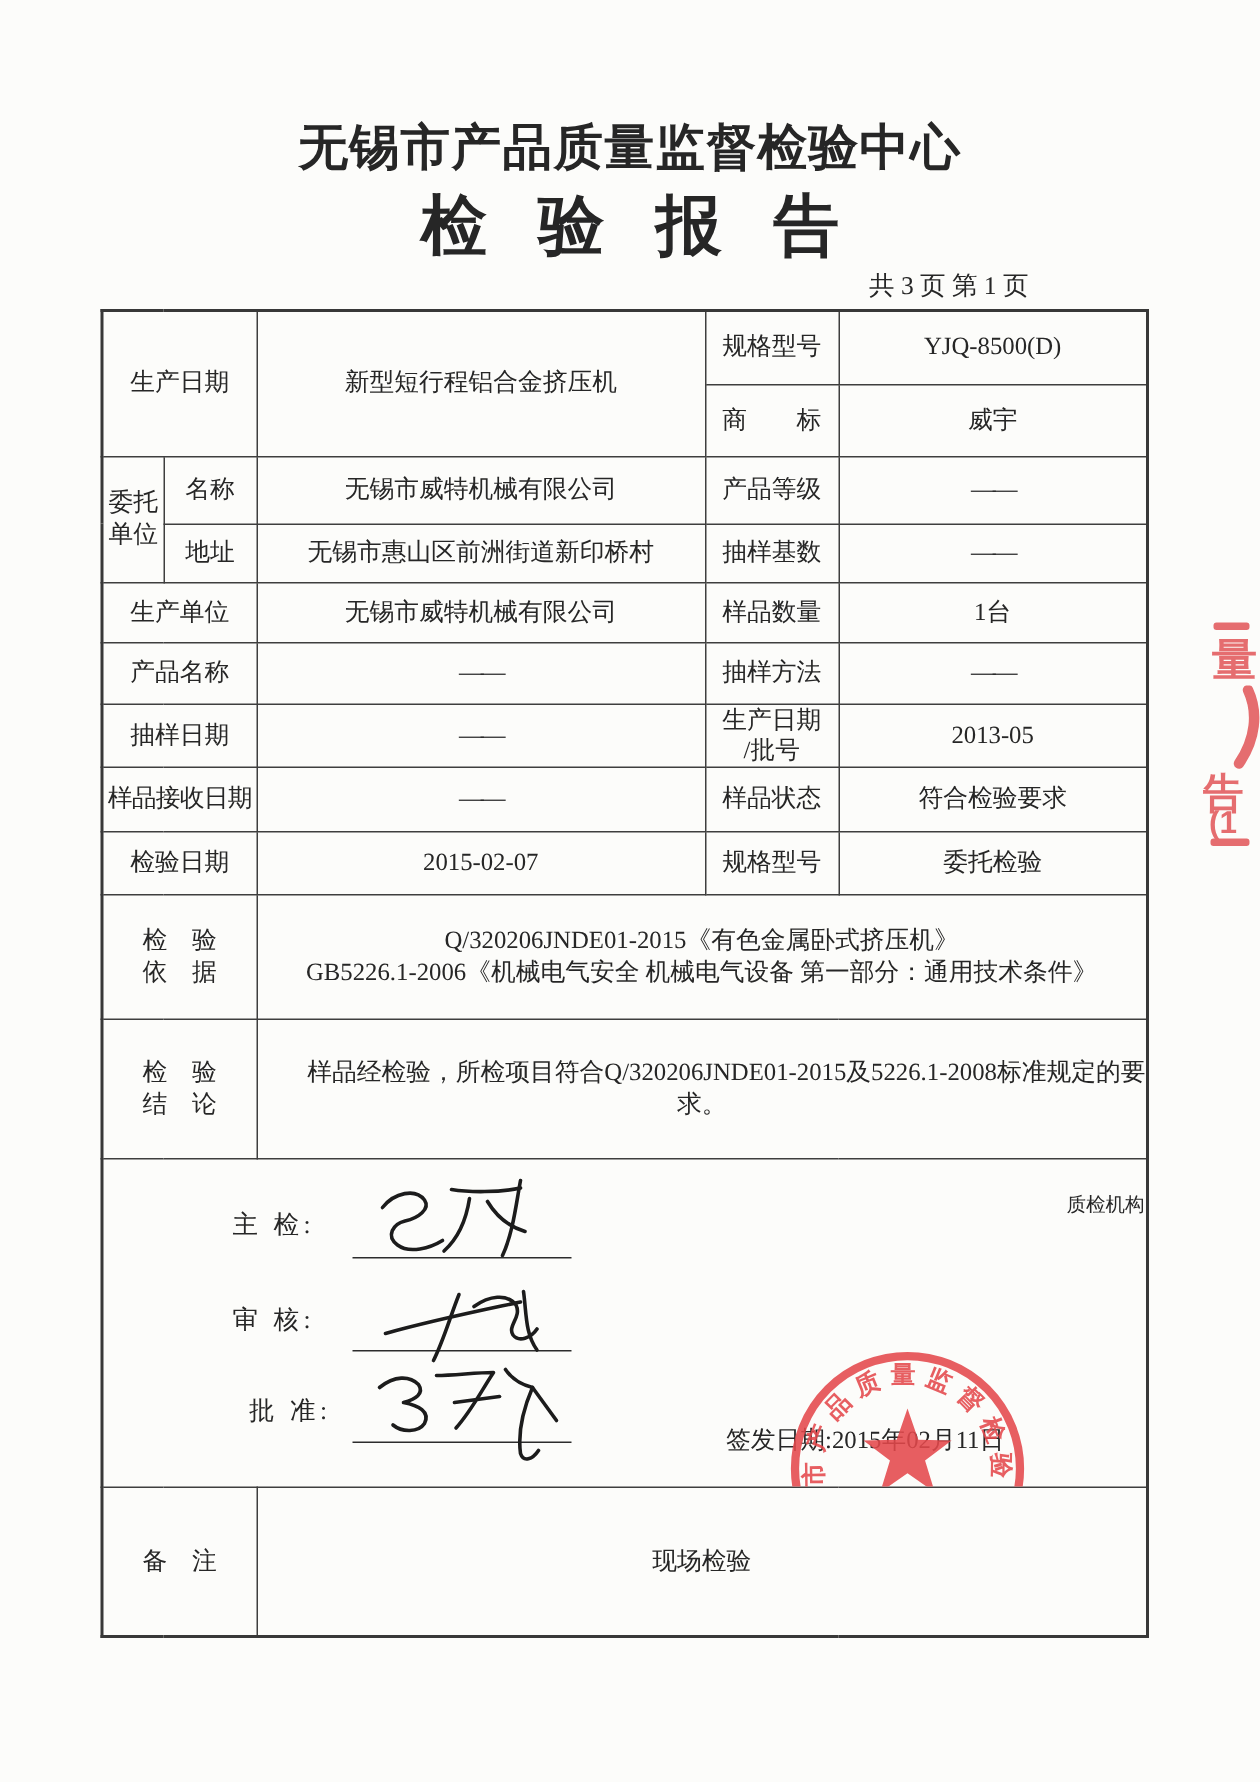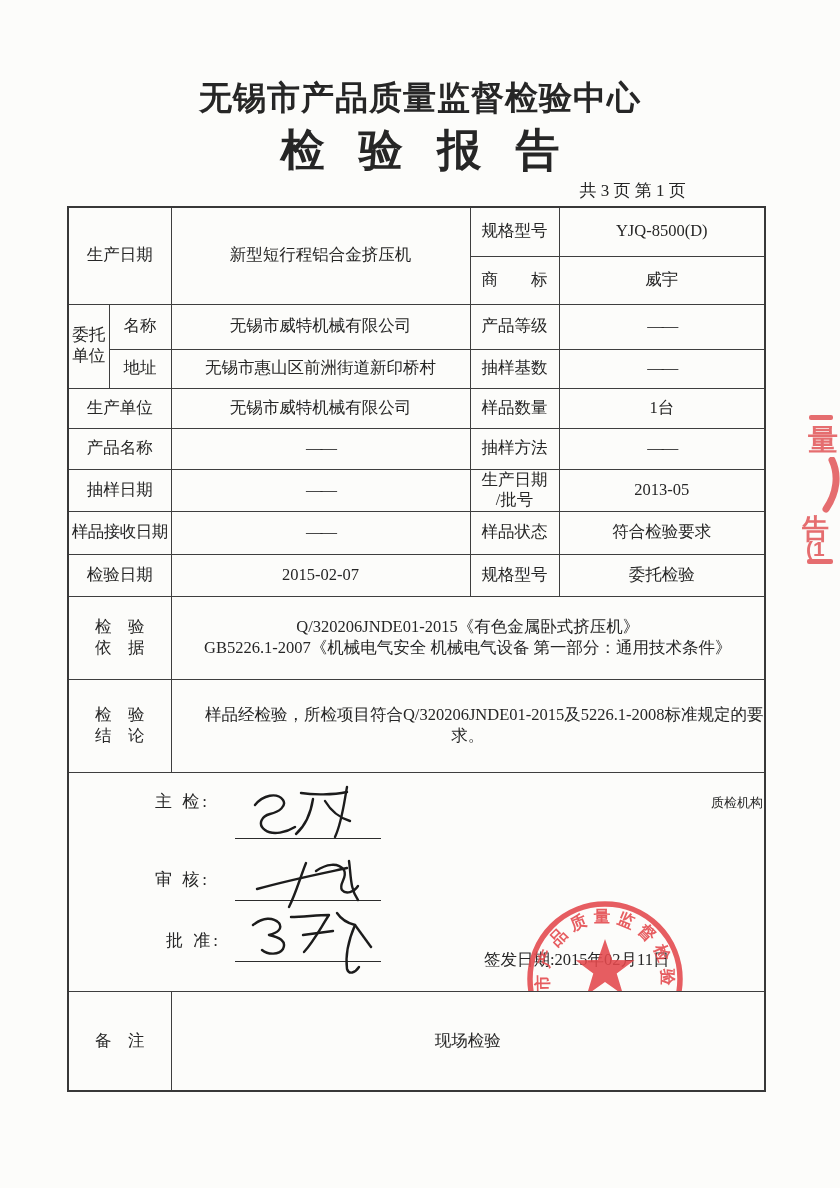--- a/index.html
+++ b/index.html
@@ -136,33 +136,33 @@
       <td>2015-02-07</td>
       <td>规格型号</td>
       <td>委托检验</td>
     </tr>
 
     <tr style="height:83px">
       <td colspan="2" class="prewrap">检　验
 依　据</td>
       <td colspan="3" class="basis-cell">
         <div>Q/320206JNDE01-2015《有色金属卧式挤压机》</div>
-        <div>GB5226.1-2007《机械电气安全 机械电气设备 第一部分：通用技术条件》</div>
+        <div>GB5226.1-2006《机械电气安全 机械电气设备 第一部分：通用技术条件》</div>
       </td>
     </tr>
 
     <tr style="height:93px">
       <td colspan="2" class="prewrap">检　验
 结　论</td>
       <td colspan="3" class="concl-cell">样品经检验，所检项目符合Q/320206JNDE01-2015及5226.1-2008标准规定的要求。</td>
     </tr>
 
     <tr style="height:219px">
       <td colspan="5" class="sig-cell">
-        <span class="sig-label" style="left:86px; top:18px;">主 检:</span>
+        <span class="sig-label" style="left:86px; top:33px;">主 检:</span>
         <span class="sig-label" style="left:86px; top:96px;">审 核:</span>
         <span class="sig-label" style="left:97px; top:157px;">批 准:</span>
         <span class="sig-line" style="left:166px; top:65px;"></span>
         <span class="sig-line" style="left:166px; top:127px;"></span>
         <span class="sig-line" style="left:166px; top:188px;"></span>
 
         <svg class="sig-svg" viewBox="0 0 697 219">
           <g fill="none" stroke="#1c1c1c" stroke-width="2.4" stroke-linecap="round" stroke-linejoin="round">
 
             <path d="M186,32 c8,-10 22,-13 28,-5 c4,6 -4,12 -13,14 c-8,2 -13,10 -5,16 c8,6 22,2 30,-3"></path>

